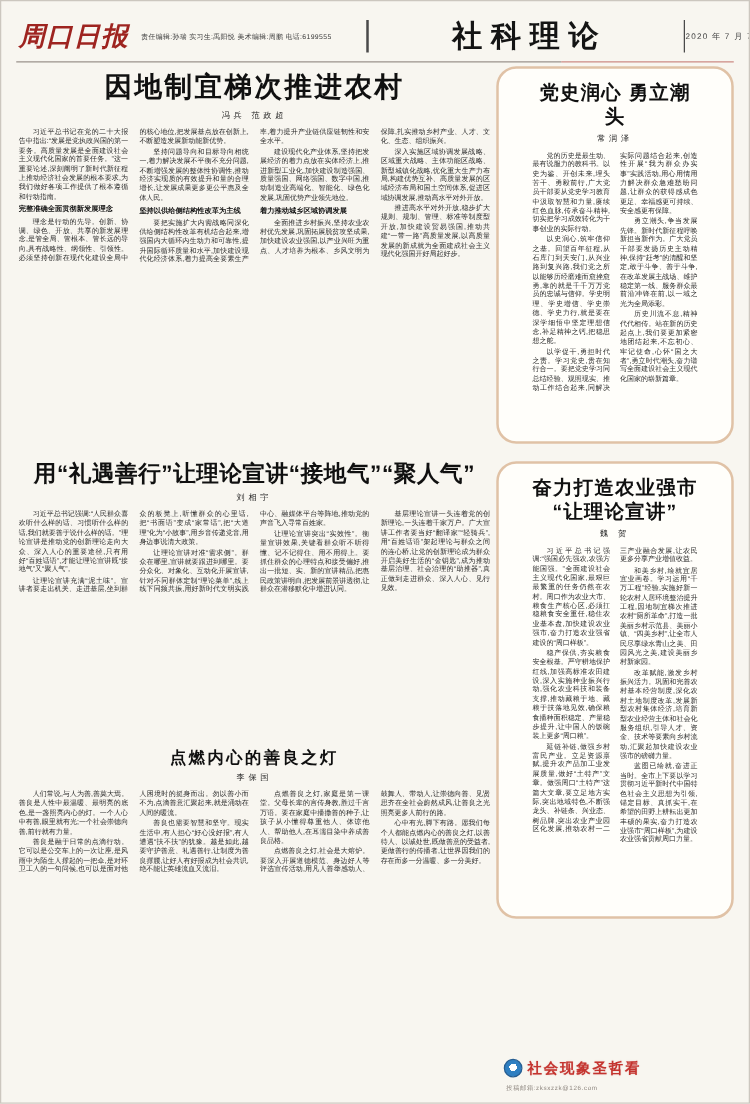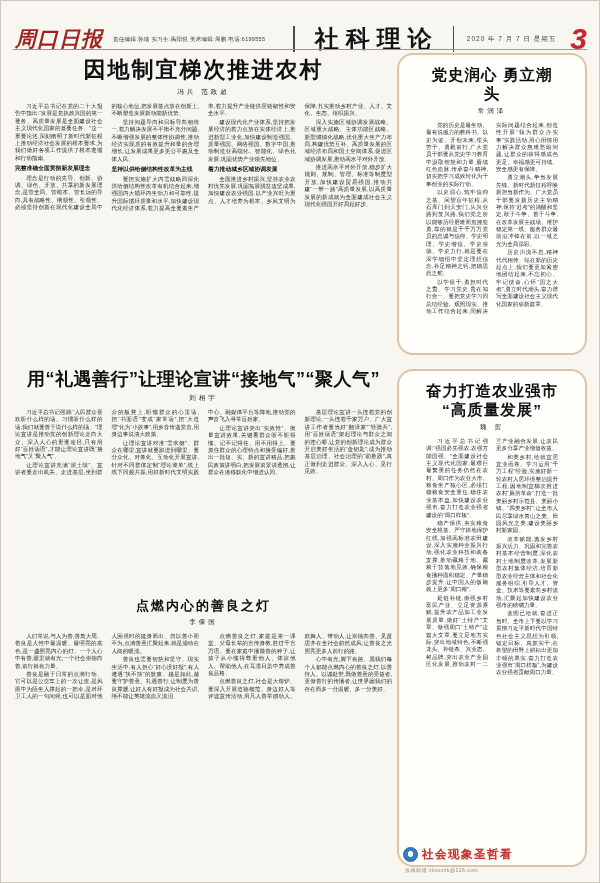--- a/index.html
+++ b/index.html
@@ -1,24 +1,24 @@
 <!DOCTYPE html>
 <html><head>
 <meta charset="utf-8">
 <style>
   * { margin:0; padding:0; box-sizing:border-box; }
   html,body { width:600px; height:883px; background:#dedad3; font-family:"Liberation Sans", sans-serif; }
   .page { position:relative; width:600px; height:883px; background:#f8f6f0; overflow:hidden;
           border:1px solid #ccc7bf; }
   
-  .masthead { position:absolute; left:14px; top:20px; right:12px; height:36px; display:flex; align-items:center; }
+  .masthead { position:absolute; left:14px; top:10px; right:12px; height:36px; display:flex; align-items:center; }
   .mast-logo { font-family:"DejaVu Serif", serif; font-style:italic; font-weight:bold;
                font-size:21px; color:#9e2420; letter-spacing:1px; white-space:nowrap; }
   .mast-info { font-size:5.5px; color:#3a3a3a; margin-left:10px; white-space:nowrap; letter-spacing:.3px; }
-  .section-wrap { display:flex; align-items:center; margin-left:28px; }
+  .section-wrap { display:flex; align-items:center; margin-left:28px;gap:47px; }
   .vbar { display:inline-block; width:1.5px; height:26px; background:#4a4a4a; }
   .section-title { font-size:24px; font-weight:800; color:#141414; letter-spacing:7px; margin:0 14px 0 20px; white-space:nowrap; }
   .mast-right { margin-left:auto; display:flex; align-items:center; }
   .date { font-size:6.5px; color:#444; letter-spacing:1px; margin-right:14px; white-space:nowrap; }
   .pageno { font-size:30px; font-weight:800; color:#c3272b; font-style:italic; line-height:1; }
   .rule { position:absolute; left:12px; right:12px; top:48px; height:1px; display:flex; }
   .rule-gray { width:76%; background:#9a938c; }
   .rule-red { width:24%; background:#cc8b84; }
   
   .authors { text-align:center; font-size:6.5px; color:#222; letter-spacing:3px; margin:3px 0 6px; }
@@ -36,21 +36,21 @@
   .a3 .body { height:176px; }
   .a5 { margin-top:12px; }
   .a5 h2 { text-align:center; font-size:13px; font-weight:800; color:#101010; letter-spacing:2px; }
   .a5 .body { height:208px; }
   
   .right-col { position:absolute; left:396px; top:52px; width:190px; }
   .boxed { border:2px solid #e0c2a6; border-radius:16px; background:#fffefa; padding:10px 27px 8px; }
   .boxed h3 { text-align:center; font-size:15.5px; font-weight:800; color:#101010; letter-spacing:1px; line-height:1.25; }
   .box1 { height:302px; }
   .box1 .body { height:240px; }
-  .box2 { margin-top:14px; height:498px; }
+  .box2 { margin-top:14px; height:366px; }
   .box2 .body { height:408px; }
   
   .stamp { position:absolute; left:402px; top:846px; display:flex; align-items:center; z-index:3; }
   .stamp-icon { width:15px; height:15px; border-radius:50%;
                 background:radial-gradient(circle at 50% 45%, #ffffff 0 3px, #2f7fc1 3px); 
                 border:1px solid #275e92; margin-right:4px; }
   .stamp-text { font-size:11.5px; font-weight:800; color:#c4342f; letter-spacing:1.5px; white-space:nowrap;
                 text-shadow:0 0 1px rgba(196,52,47,.35);text-align:center; }
   .stamp-sub { position:absolute; left:404px; top:866px; font-size:5px; color:#8d867f; letter-spacing:.5px; z-index:3; }
 </style>
@@ -130,21 +130,21 @@
           <p class="para">党的历史是最生动、最有说服力的教科书。以史为鉴、开创未来,埋头苦干、勇毅前行,广大党员干部要从党史学习教育中汲取智慧和力量,赓续红色血脉,传承奋斗精神,切实把学习成效转化为干事创业的实际行动。</p>
           <p class="para">以史润心,筑牢信仰之基。回望百年征程,从石库门到天安门,从兴业路到复兴路,我们党之所以能够历经磨难而愈挫愈勇,靠的就是千千万万党员的忠诚与信仰。学史明理、学史增信、学史崇德、学史力行,就是要在深学细悟中坚定理想信念,补足精神之钙,把稳思想之舵。</p>
           <p class="para">以学促干,勇担时代之责。学习党史,贵在知行合一。要把党史学习同总结经验、观照现实、推动工作结合起来,同解决实际问题结合起来,创造性开展“我为群众办实事”实践活动,用心用情用力解决群众急难愁盼问题,让群众的获得感成色更足、幸福感更可持续、安全感更有保障。</p>
           <p class="para">勇立潮头,争当发展先锋。新时代新征程呼唤新担当新作为。广大党员干部要发扬历史主动精神,保持“赶考”的清醒和坚定,敢于斗争、善于斗争,在改革发展主战场、维护稳定第一线、服务群众最前沿冲锋在前,以一域之光为全局添彩。</p>
           <p class="para">历史川流不息,精神代代相传。站在新的历史起点上,我们要更加紧密地团结起来,不忘初心、牢记使命,心怀“国之大者”,勇立时代潮头,奋力谱写全面建设社会主义现代化国家的崭新篇章。</p>
         </div>
     </div>
 
     <div class="boxed box2">
       <h3><span>奋力打造农业强市</span><br>
-        <span>“高质量发展”</span></h3>
+        <span>“让理论宣讲”</span></h3>
       <div class="authors">魏  贺</div>
       <div class="body cols2">
           <p class="para">习近平总书记强调:“强国必先强农,农强方能国强。”全面建设社会主义现代化国家,最艰巨最繁重的任务仍然在农村。周口作为农业大市、粮食生产核心区,必须扛稳粮食安全重任,稳住农业基本盘,加快建设农业强市,奋力打造农业强省建设的“周口样板”。</p>
           <p class="para">稳产保供,夯实粮食安全根基。严守耕地保护红线,加强高标准农田建设,深入实施种业振兴行动,强化农业科技和装备支撑,推动藏粮于地、藏粮于技落地见效,确保粮食播种面积稳定、产量稳步提升,让中国人的饭碗装上更多“周口粮”。</p>
           <p class="para">延链补链,做强乡村富民产业。立足资源禀赋,提升农产品加工业发展质量,做好“土特产”文章。做强周口“土特产”这篇大文章,要立足地方实际,突出地域特色,不断强龙头、补链条、兴业态、树品牌,突出农业产业园区化发展,推动农村一二三产业融合发展,让农民更多分享产业增值收益。</p>
           <p class="para">和美乡村,绘就宜居宜业画卷。学习运用“千万工程”经验,实施好新一轮农村人居环境整治提升工程,因地制宜梯次推进农村“厕所革命”,打造一批美丽乡村示范县、美丽小镇、“四美乡村”,让全市人民尽享绿水青山之美、田园风光之美,建设美丽乡村新家园。</p>
           <p class="para">改革赋能,激发乡村振兴活力。巩固和完善农村基本经营制度,深化农村土地制度改革,发展新型农村集体经济,培育新型农业经营主体和社会化服务组织,引导人才、资金、技术等要素向乡村流动,汇聚起加快建设农业强市的磅礴力量。</p>
           <p class="para">蓝图已绘就,奋进正当时。全市上下要以学习贯彻习近平新时代中国特色社会主义思想为引领,锚定目标、真抓实干,在希望的田野上耕耘出更加丰硕的果实,奋力打造农业强市“周口样板”,为建设农业强省贡献周口力量。</p>
         </div>
     </div>

